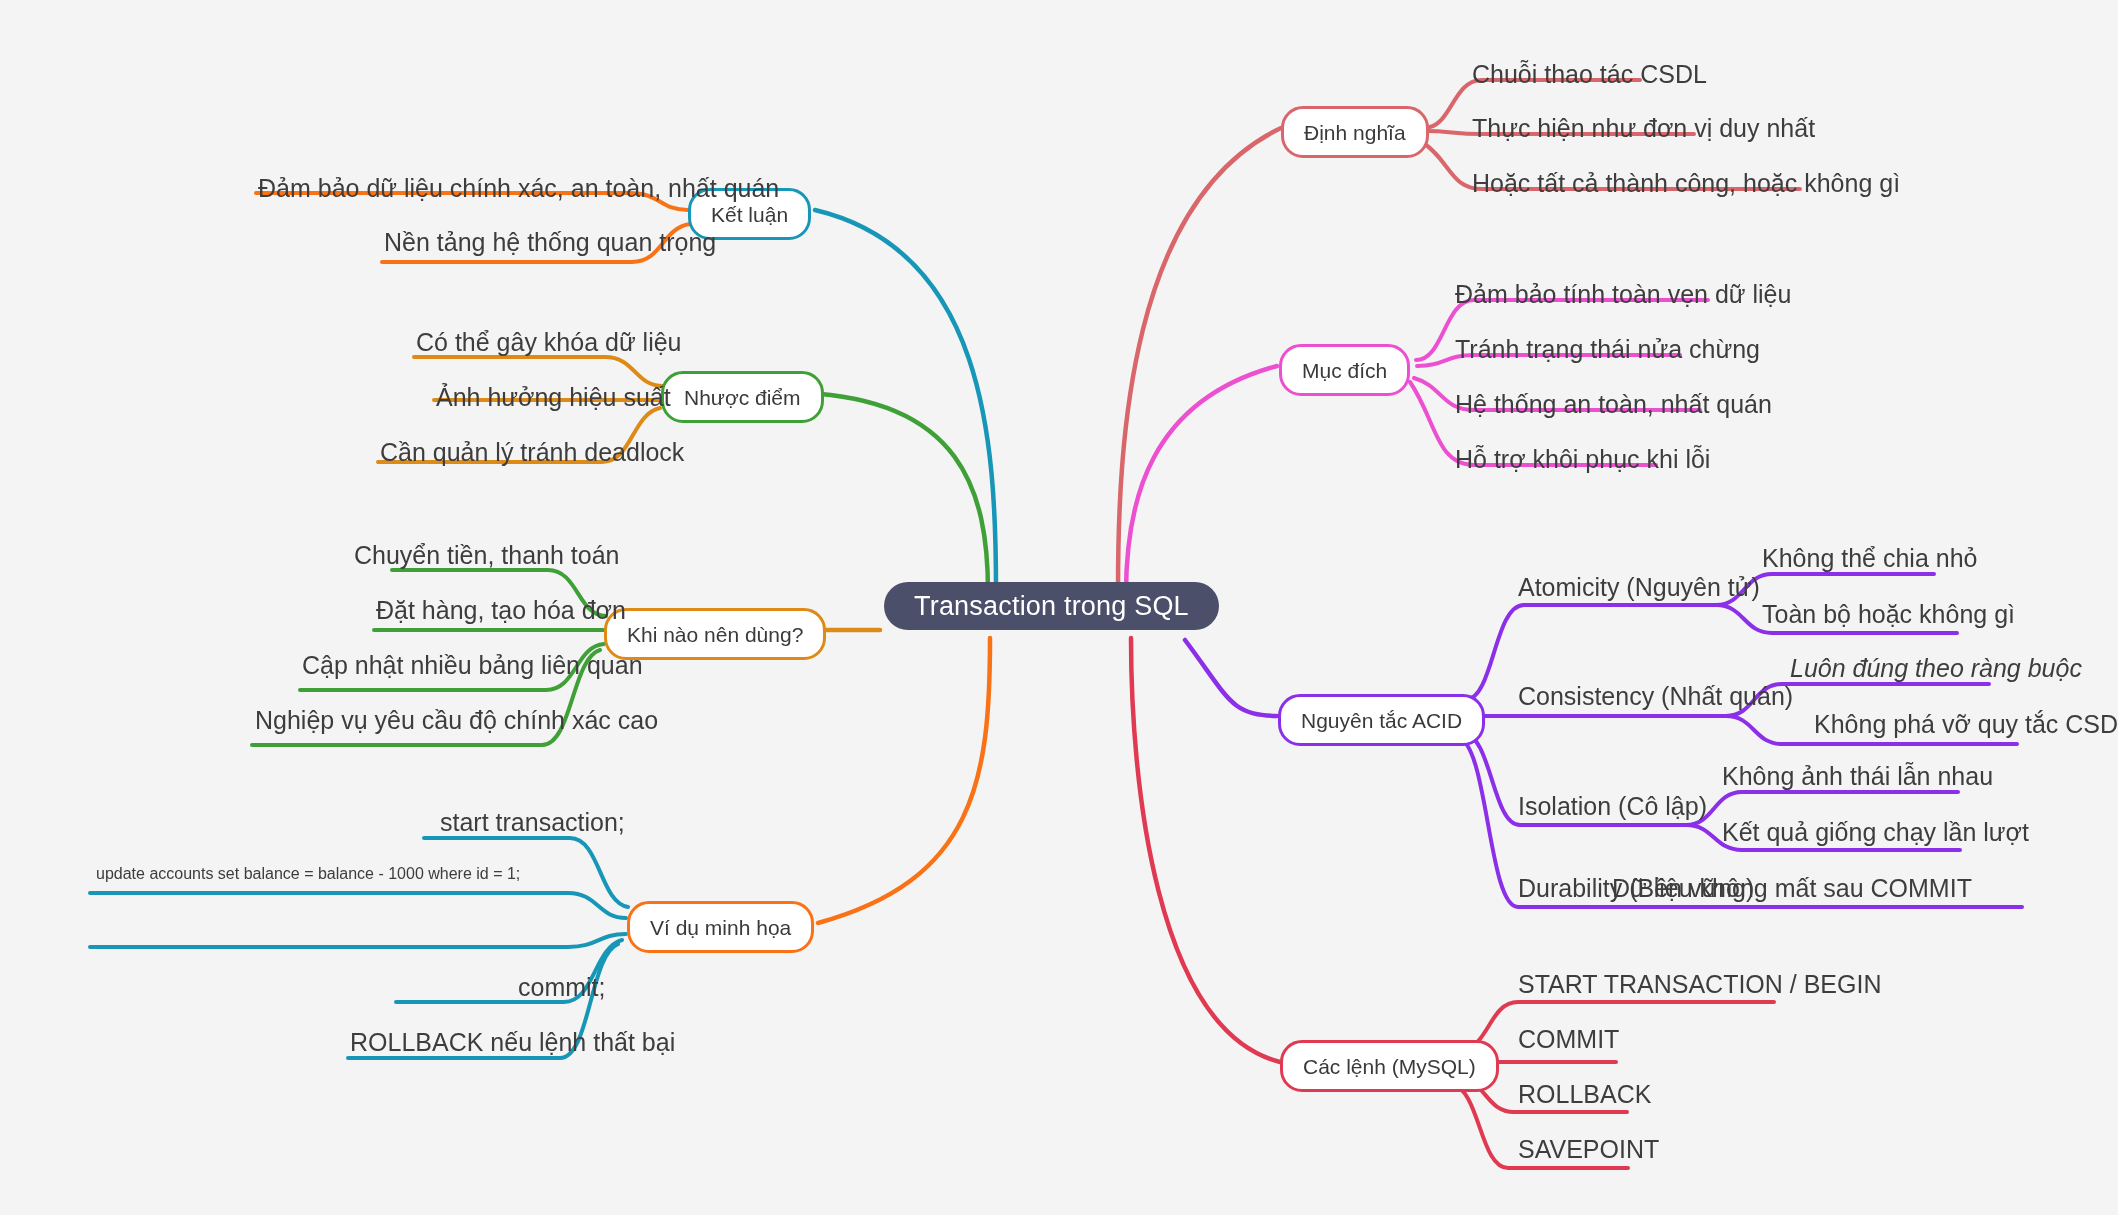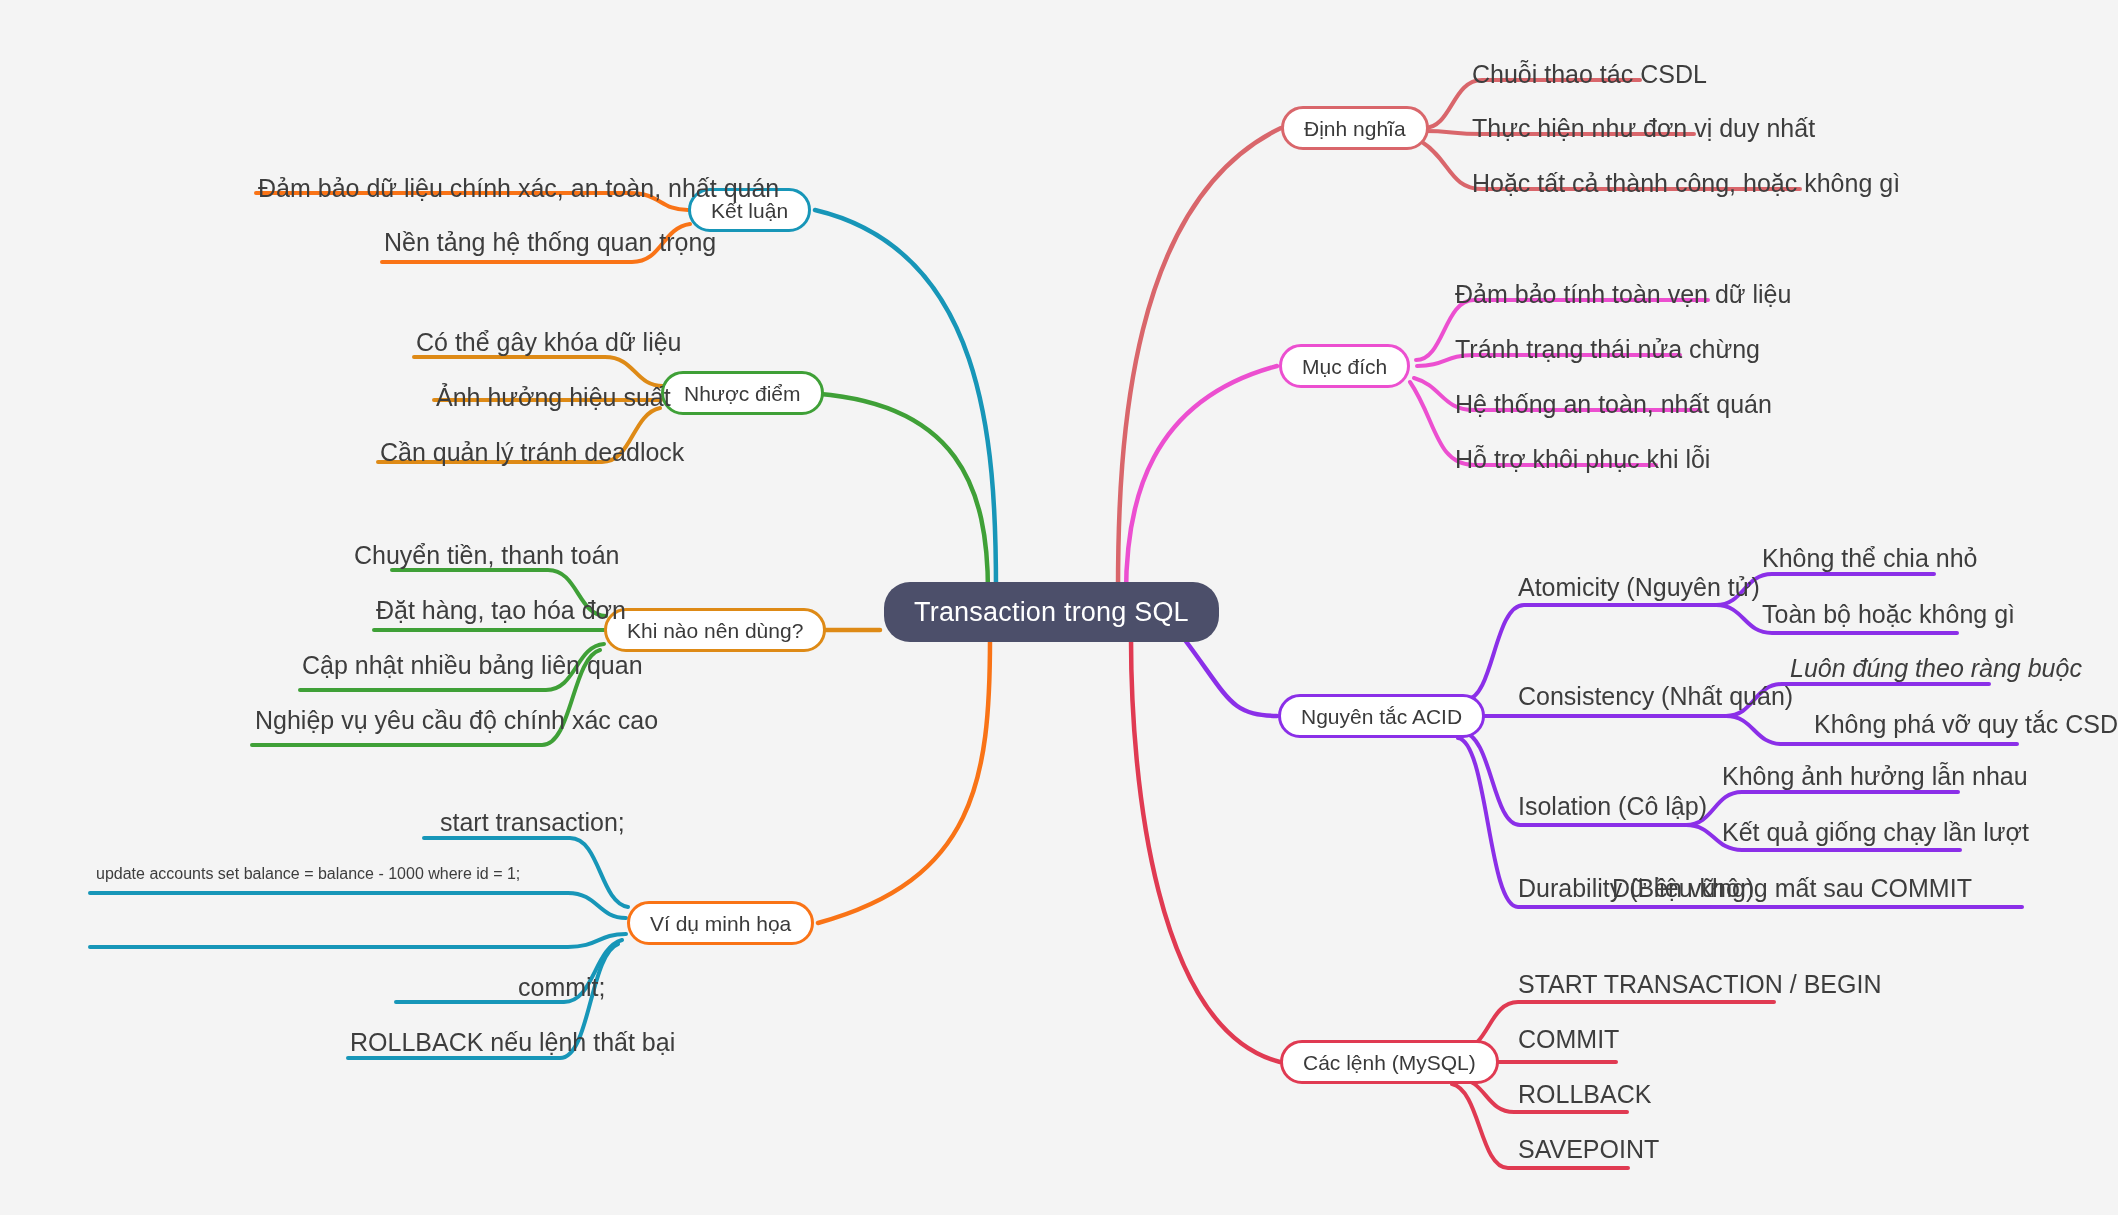--- a/index.html
+++ b/index.html
@@ -18,29 +18,29 @@
     box-sizing:border-box;
     background:#ffffff;
     border:3px solid #999;
     border-radius:22px;
     color:#3a3a3a;
     font-size:21px;
     line-height:1;
     display:flex;align-items:center;justify-content:center;
     white-space:nowrap;
     padding:16px 20px;
-    height:44px;
+    height:52px;
   }
   .root{
     background:#4c4f6a;
     border:none;
     border-radius:26px;
     color:#ffffff;
     font-size:27px;
-    height:60px;
+    height:48px;
     padding:0 30px;
     letter-spacing:.2px;
   }
   .leaf{
     position:absolute;
     white-space:nowrap;
     color:#3d3d3d;
     font-size:25px;
     line-height:1;
     background:transparent;
@@ -164,21 +164,21 @@
   <div class="leaf" style="left:1518px;top:684px;">Consistency (Nhất quán)</div>
   <div class="leaf" style="left:1518px;top:794px;">Isolation (Cô lập)</div>
   <div class="leaf" style="left:1518px;top:876px;">Durability (Bền vững)</div>
 
   <div class="leaf" style="left:1762px;top:546px;">Không thể chia nhỏ</div>
   <div class="leaf" style="left:1762px;top:602px;">Toàn bộ hoặc không gì</div>
 
   <div class="leaf" style="left:1790px;top:656px;font-style:italic;">Luôn đúng theo ràng buộc</div>
   <div class="leaf" style="left:1790px;top:712px;margin-left:24px;">Không phá vỡ quy tắc CSDL</div>
 
-  <div class="leaf" style="left:1722px;top:764px;">Không ảnh hưởng lẫn nhau</div>
+  <div class="leaf" style="left:1722px;top:764px;">Không ảnh thái lẫn nhau</div>
   <div class="leaf" style="left:1722px;top:820px;">Kết quả giống chạy lần lượt</div>
 
   <div class="leaf" style="left:1612px;top:876px;">Dữ liệu không mất sau COMMIT</div>
 
   <div class="leaf" style="left:1518px;top:972px;">START TRANSACTION / BEGIN</div>
   <div class="leaf" style="left:1518px;top:1027px;">COMMIT</div>
   <div class="leaf" style="left:1518px;top:1082px;">ROLLBACK</div>
   <div class="leaf" style="left:1518px;top:1137px;">SAVEPOINT</div>
 
   <div class="leaf" style="left:258px;top:176px;">Đảm bảo dữ liệu chính xác, an toàn, nhất quán</div>

